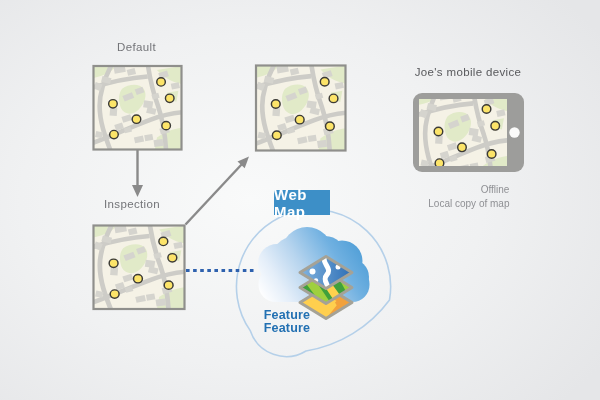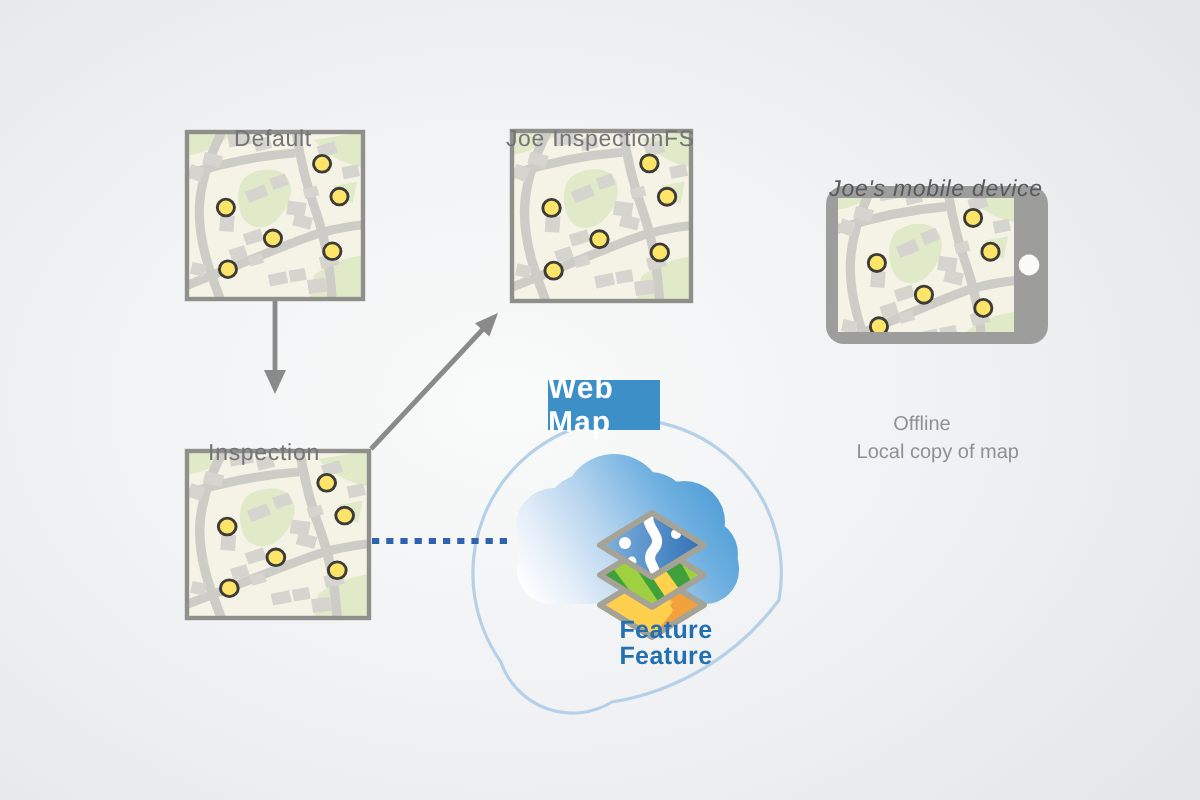--- a/index.html
+++ b/index.html
@@ -3,28 +3,28 @@
 <meta charset="utf-8">
 <style>
   html,body{margin:0;padding:0;}
   .stage{
     position:relative;width:600px;height:400px;overflow:hidden;
     font-family:"Liberation Sans","DejaVu Sans",sans-serif;
     background:radial-gradient(ellipse 420px 300px at 42% 50%, #f9fafa 0%, #f0f1f2 55%, #e5e6e8 100%);
   }
   .layer{position:absolute;left:0;top:0;}
   .lbl{position:absolute;transform:translateX(-50%);white-space:nowrap;
-       font-size:11.5px;color:#737478;letter-spacing:.35px;margin-top:23px;}
-  .lbl-device{color:#58595c;font-size:11.5px;font-style:italic;}
+       font-size:11.5px;color:#737478;letter-spacing:.35px;}
+  .lbl-device{color:#58595c;font-size:11.5px;}
   .lbl-status{font-size:10px;color:#8f9094;letter-spacing:0;}
   .banner{position:absolute;left:274px;top:190px;width:56px;height:25px;
           background:#3d8fc7;color:#ffffff;display:flex;align-items:center;justify-content:center;
           font-size:15px;font-weight:bold;letter-spacing:.5px;}
   .fs-label{position:absolute;left:287px;top:309px;transform:translateX(-50%);
-            text-align:center;color:#2270b2;font-size:12.5px;line-height:12.8px;font-weight:bold;letter-spacing:.2px;margin-left:46px;}
+            text-align:center;color:#2270b2;font-size:12.5px;line-height:12.8px;font-weight:bold;letter-spacing:.2px;}
 </style>
 </head>
 <body>
 
 <div class="stage">
 
   <svg class="layer" width="600" height="400" viewBox="0 0 600 400">
     <defs>
       <symbol id="minimap" viewBox="0 0 86 84" preserveAspectRatio="none">
         <rect x="0" y="0" width="86" height="84" fill="#f5f2e6"></rect>
@@ -166,24 +166,23 @@
     <g>
       <rect x="413" y="93" width="111" height="79" rx="9" fill="#9d9d9b"></rect>
       <svg x="419" y="99" width="88" height="67" viewBox="0 6 86 66" preserveAspectRatio="xMidYMid slice">
           <use href="#minimap" x="0" y="0" width="86" height="84"></use>
         </svg>
       <circle cx="514.5" cy="132.5" r="5.2" fill="#fbfbfa"></circle>
     </g>
   </svg>
 
   <div class="lbl" style="left:136.5px;top:41px">Default</div>
-  <div class="lbl" style="left:300.2px;top:41px">Joe InspectionFS</div>
   <div class="lbl" style="left:132px;top:198px">Inspection</div>
   <div class="lbl lbl-device" style="left:468px;top:66px">Joe's mobile device</div>
-  <div class="lbl lbl-status" style="left:461px;top:183.5px">Offline</div>
+  <div class="lbl lbl-status" style="left:495px;top:183.5px">Offline</div>
   <div class="lbl lbl-status" style="left:468.9px;top:198px">Local copy of map</div>
 
   <div class="banner">
     <span>Web Map</span>
   </div>
 
   <div class="fs-label">
     <div>Feature</div>
     <div>Feature</div>
   </div>

